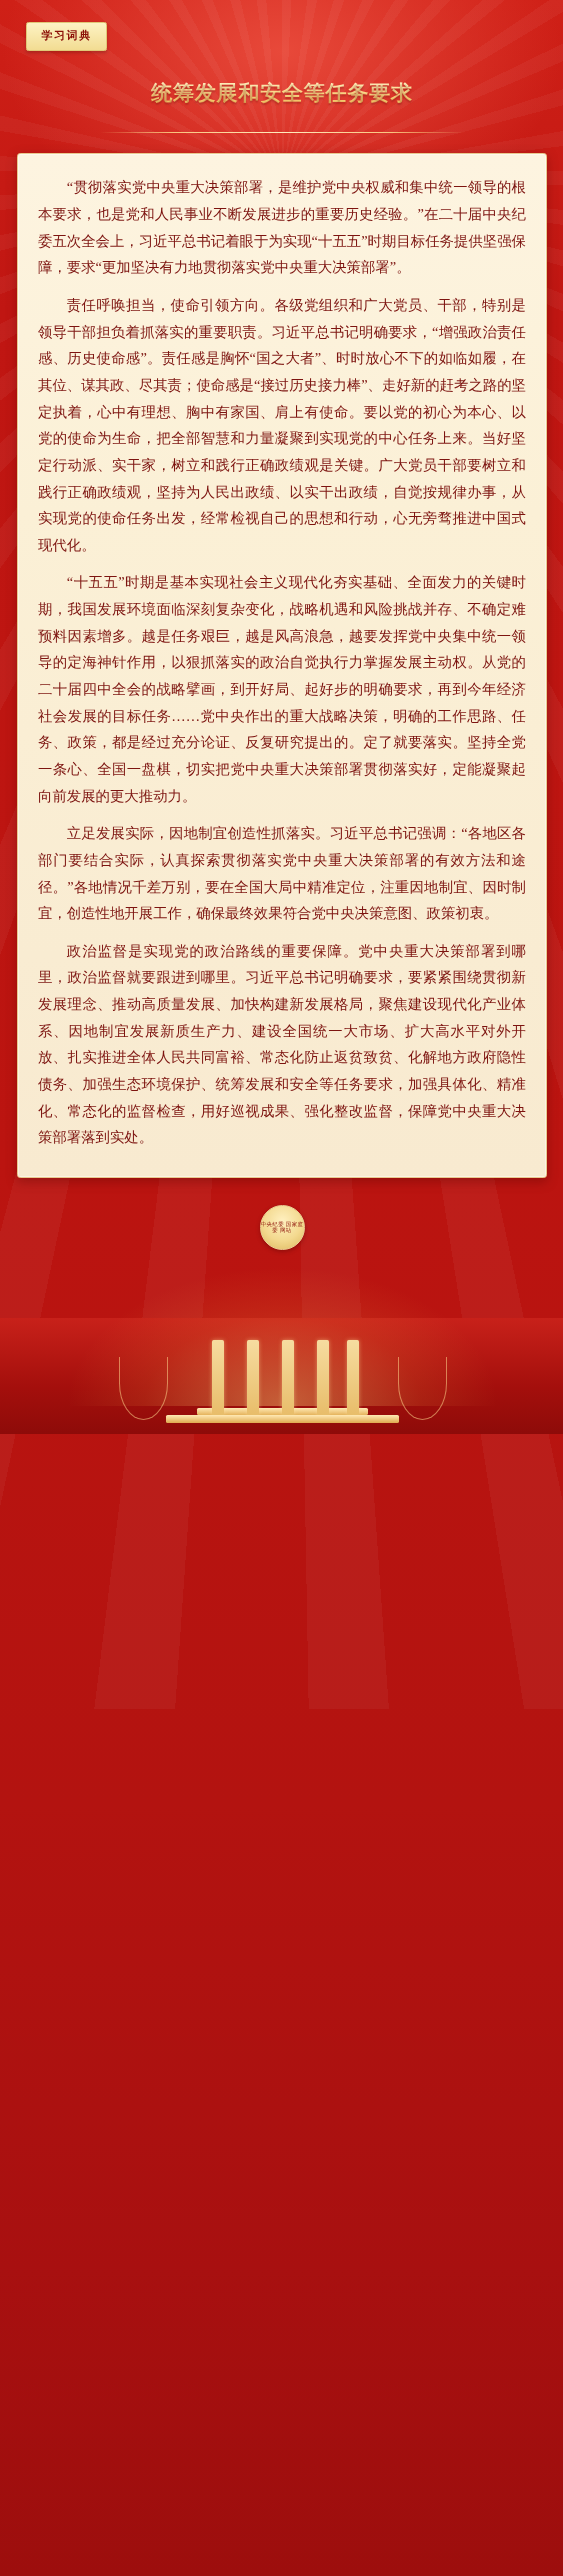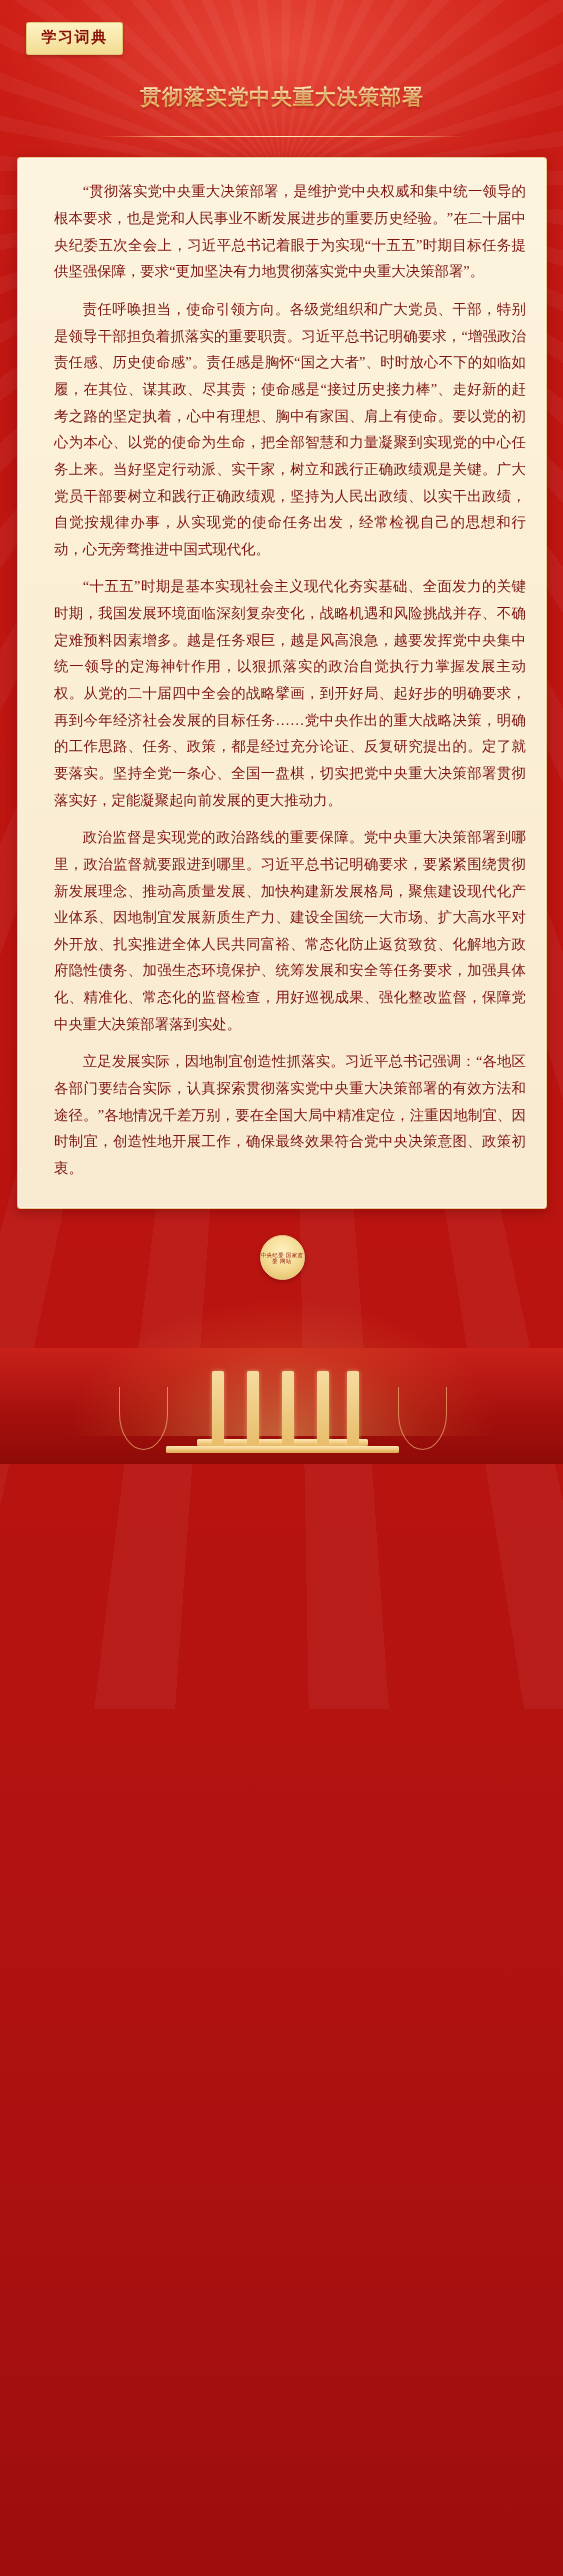--- a/index.html
+++ b/index.html
@@ -39,21 +39,21 @@
 
   
   .badge-row {
     padding: 22px 0 0 26.4px;
   }
   .badge {
     display: inline-block;
     background: #f7e9a8;
     background: linear-gradient(180deg, #fdf3c4 0%, #f2dc92 100%);
     color: #8c1007;
-    font-size: 15px;
+    font-size: 11px;
     font-weight: bold;
     letter-spacing: 1.6px;
     padding: 5.4px 14px 6.2px 14px;
     border-radius: 2.3px;
     border: 0.8px solid #e0c877;
     box-shadow: 0 1.6px 3.1px rgba(0,0,0,0.18);
     font-family: "Liberation Sans", sans-serif;
   }
 
   
@@ -85,21 +85,21 @@
   .card {
     position: relative;
     margin: 12.4px 17px 0 17px;
     padding: 20px 20px 26.4px 20px;
     background: linear-gradient(180deg, #fdf4e0 0%, #fbf0d6 35%, #f8ead0 100%);
     border: 1.6px solid #e8c98e;
     border-radius: 3.1px;
     box-shadow: 0 3.1px 11px rgba(80,5,3,0.35), inset 0 0 0 0.8px rgba(255,255,255,0.55);
   }
   .card p {
-    margin: 0 0 11px 16px;
+    margin: 0 0 11px 0;
     text-indent: 2em;
     font-size: 14.4px;
     line-height: 1.85;
     color: #7d1410;
     text-align: justify;
     font-family: "Liberation Serif", "DejaVu Serif", serif;
   }
   .card p:last-child { margin-bottom: 0; }
 
   
@@ -184,30 +184,30 @@
 <div class="poster">
   <div class="rays"></div>
 
   <div class="content">
 
     <div class="badge-row">
       <div class="badge">学习词典</div>
     </div>
 
     <div class="headline-wrap">
-      <h1 class="headline">贯彻落实党中央重大决策部署</h1>
+      <h1 class="headline">统筹发展和安全等任务要求</h1>
       <div class="headline-rule"></div>
     </div>
 
     <div class="card">
       <p>“贯彻落实党中央重大决策部署，是维护党中央权威和集中统一领导的根本要求，也是党和人民事业不断发展进步的重要历史经验。”在二十届中央纪委五次全会上，习近平总书记着眼于为实现“十五五”时期目标任务提供坚强保障，要求“更加坚决有力地贯彻落实党中央重大决策部署”。</p>
       <p>责任呼唤担当，使命引领方向。各级党组织和广大党员、干部，特别是领导干部担负着抓落实的重要职责。习近平总书记明确要求，“增强政治责任感、历史使命感”。责任感是胸怀“国之大者”、时时放心不下的如临如履，在其位、谋其政、尽其责；使命感是“接过历史接力棒”、走好新的赶考之路的坚定执着，心中有理想、胸中有家国、肩上有使命。要以党的初心为本心、以党的使命为生命，把全部智慧和力量凝聚到实现党的中心任务上来。当好坚定行动派、实干家，树立和践行正确政绩观是关键。广大党员干部要树立和践行正确政绩观，坚持为人民出政绩、以实干出政绩，自觉按规律办事，从实现党的使命任务出发，经常检视自己的思想和行动，心无旁骛推进中国式现代化。</p>
       <p>“十五五”时期是基本实现社会主义现代化夯实基础、全面发力的关键时期，我国发展环境面临深刻复杂变化，战略机遇和风险挑战并存、不确定难预料因素增多。越是任务艰巨，越是风高浪急，越要发挥党中央集中统一领导的定海神针作用，以狠抓落实的政治自觉执行力掌握发展主动权。从党的二十届四中全会的战略擘画，到开好局、起好步的明确要求，再到今年经济社会发展的目标任务……党中央作出的重大战略决策，明确的工作思路、任务、政策，都是经过充分论证、反复研究提出的。定了就要落实。坚持全党一条心、全国一盘棋，切实把党中央重大决策部署贯彻落实好，定能凝聚起向前发展的更大推动力。</p>
+      <p>立足发展实际，因地制宜创造性抓落实。习近平总书记强调：“各地区各部门要结合实际，认真探索贯彻落实党中央重大决策部署的有效方法和途径。”各地情况千差万别，要在全国大局中精准定位，注重因地制宜、因时制宜，创造性地开展工作，确保最终效果符合党中央决策意图、政策初衷。</p>
       <p>政治监督是实现党的政治路线的重要保障。党中央重大决策部署到哪里，政治监督就要跟进到哪里。习近平总书记明确要求，要紧紧围绕贯彻新发展理念、推动高质量发展、加快构建新发展格局，聚焦建设现代化产业体系、因地制宜发展新质生产力、建设全国统一大市场、扩大高水平对外开放、扎实推进全体人民共同富裕、常态化防止返贫致贫、化解地方政府隐性债务、加强生态环境保护、统筹发展和安全等任务要求，加强具体化、精准化、常态化的监督检查，用好巡视成果、强化整改监督，保障党中央重大决策部署落到实处。</p>
-      <p>立足发展实际，因地制宜创造性抓落实。习近平总书记强调：“各地区各部门要结合实际，认真探索贯彻落实党中央重大决策部署的有效方法和途径。”各地情况千差万别，要在全国大局中精准定位，注重因地制宜、因时制宜，创造性地开展工作，确保最终效果符合党中央决策意图、政策初衷。</p>
     </div>
 
     <div class="emblem-row">
       <div class="emblem">
         <span>中央纪委
 国家监委
 网站</span>
       </div>
     </div>
 

